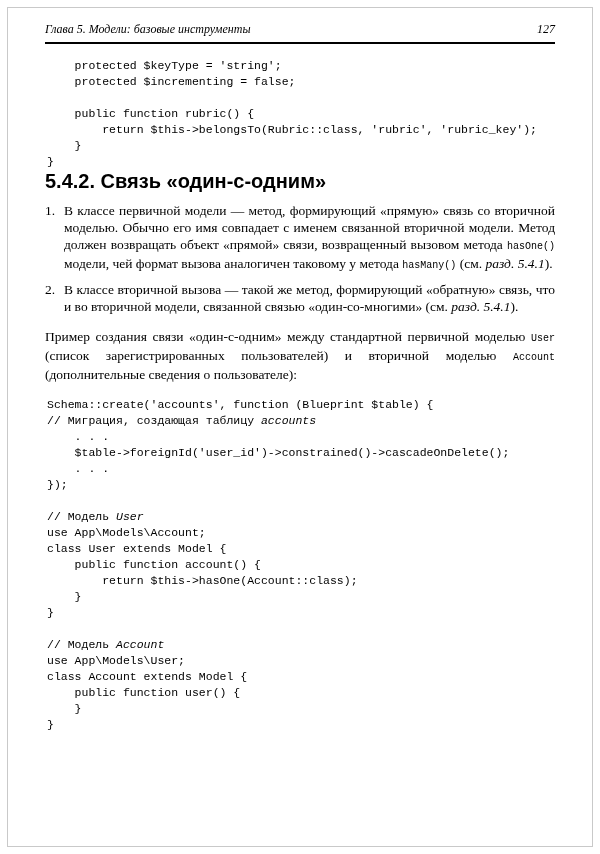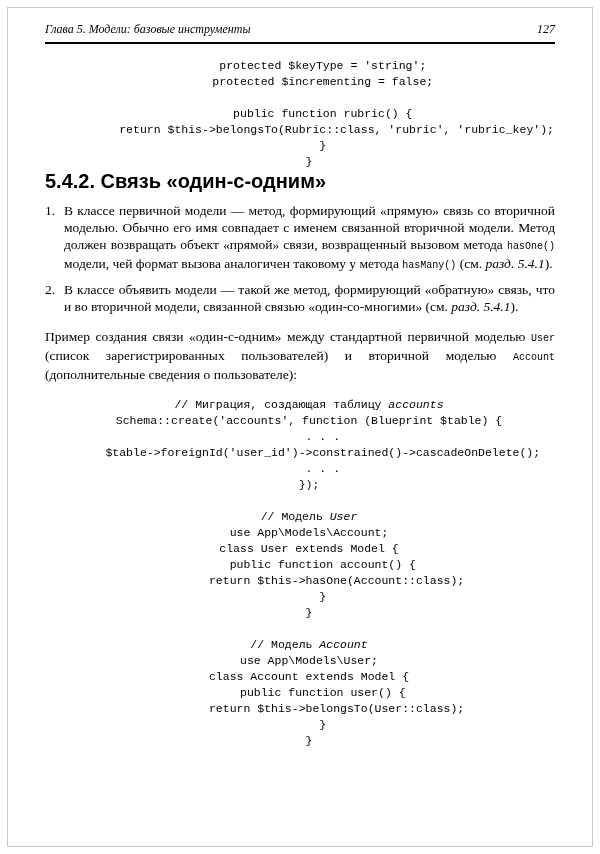--- a/index.html
+++ b/index.html
@@ -20,21 +20,21 @@
   .running-header {
     display:flex; justify-content:space-between; align-items:center;
     font-style:italic; font-size:12px;
     padding-bottom:5px;
     border-bottom:2px solid #000;
   }
 
   .code, .code-line, span.code {
     font-family:"Liberation Mono", monospace;
   }
-  .code-block { margin:14px 0 0 18px; font-size:11.5px; line-height:16px;text-align:center; }
+  .code-block { margin:14px 0 0 2px; font-size:11.5px; line-height:16px; }
   .code-line { white-space:pre; }
 
   .section-heading {
     font-family:"Liberation Sans", sans-serif;
     font-weight:bold; font-size:20px;
   }
 
   .para {
     font-size:13.5px; line-height:17px;
     text-align:justify;
@@ -77,44 +77,43 @@
   <h2 class="section-heading">5.4.2. Связь «один-с-одним»</h2>
 
 
   <div class="num-list">
     <div class="list-item">
       <span class="list-num">1.</span>
       <span class="list-body"><span>В классе первичной модели — метод, формирующий «прямую» связь со вторичной моделью. Обычно его имя совпадает с именем связанной вторичной модели. Метод должен возвращать объект «прямой» связи, возвращенный вызовом метода </span><span class="code">hasOne()</span><span> модели, чей формат вызова аналогичен таковому у метода </span><span class="code">hasMany()</span><span> (см. </span><span class="it">разд. 5.4.1</span><span>).</span></span>
     </div>
     <div class="list-item">
       <span class="list-num">2.</span>
-      <span class="list-body"><span>В классе объявить модели — такой же метод, формирующий «обратную» связь, что и во вторичной модели, связанной связью «один-со-многими» (см. </span><span class="it">разд. 5.4.1</span><span>).</span></span>
+      <span class="list-body"><span>В классе вторичной вызова — такой же метод, формирующий «обратную» связь, что и во вторичной модели, связанной связью «один-со-многими» (см. </span><span class="it">разд. 5.4.1</span><span>).</span></span>
     </div>
   </div>
 
   <p class="para"><span>Пример создания связи «один-с-одним» между стандартной первичной моделью </span><span class="code">User</span><span> (список зарегистрированных пользователей) и вторичной моделью </span><span class="code">Account</span><span> (дополнительные сведения о пользователе):</span></p>
 
   <div class="code-block">
+      <div class="code-line">Schema::create('accounts', function (Blueprint $table) {</div>
       <div class="code-line"><span>// Миграция, создающая таблицу </span><span class="it">accounts</span></div>
-      <div class="code-line">Schema::create('accounts', function (Blueprint $table) {</div>
       <div class="code-line">    . . .</div>
       <div class="code-line">    $table-&gt;foreignId('user_id')-&gt;constrained()-&gt;cascadeOnDelete();</div>
       <div class="code-line">    . . .</div>
       <div class="code-line">});</div>
       <div class="code-line">&nbsp;</div>
       <div class="code-line"><span>// Модель </span><span class="it">User</span></div>
       <div class="code-line">use App\Models\Account;</div>
       <div class="code-line">class User extends Model {</div>
       <div class="code-line">    public function account() {</div>
       <div class="code-line">        return $this-&gt;hasOne(Account::class);</div>
       <div class="code-line">    }</div>
       <div class="code-line">}</div>
       <div class="code-line">&nbsp;</div>
       <div class="code-line"><span>// Модель </span><span class="it">Account</span></div>
       <div class="code-line">use App\Models\User;</div>
       <div class="code-line">class Account extends Model {</div>
       <div class="code-line">    public function user() {</div>
-      <div class="code-line">        return $this-&gt;belongsTo(User::class);</div>
       <div class="code-line">    }</div>
       <div class="code-line">}</div>
     </div>
 
 </div>
 
 </body></html>

